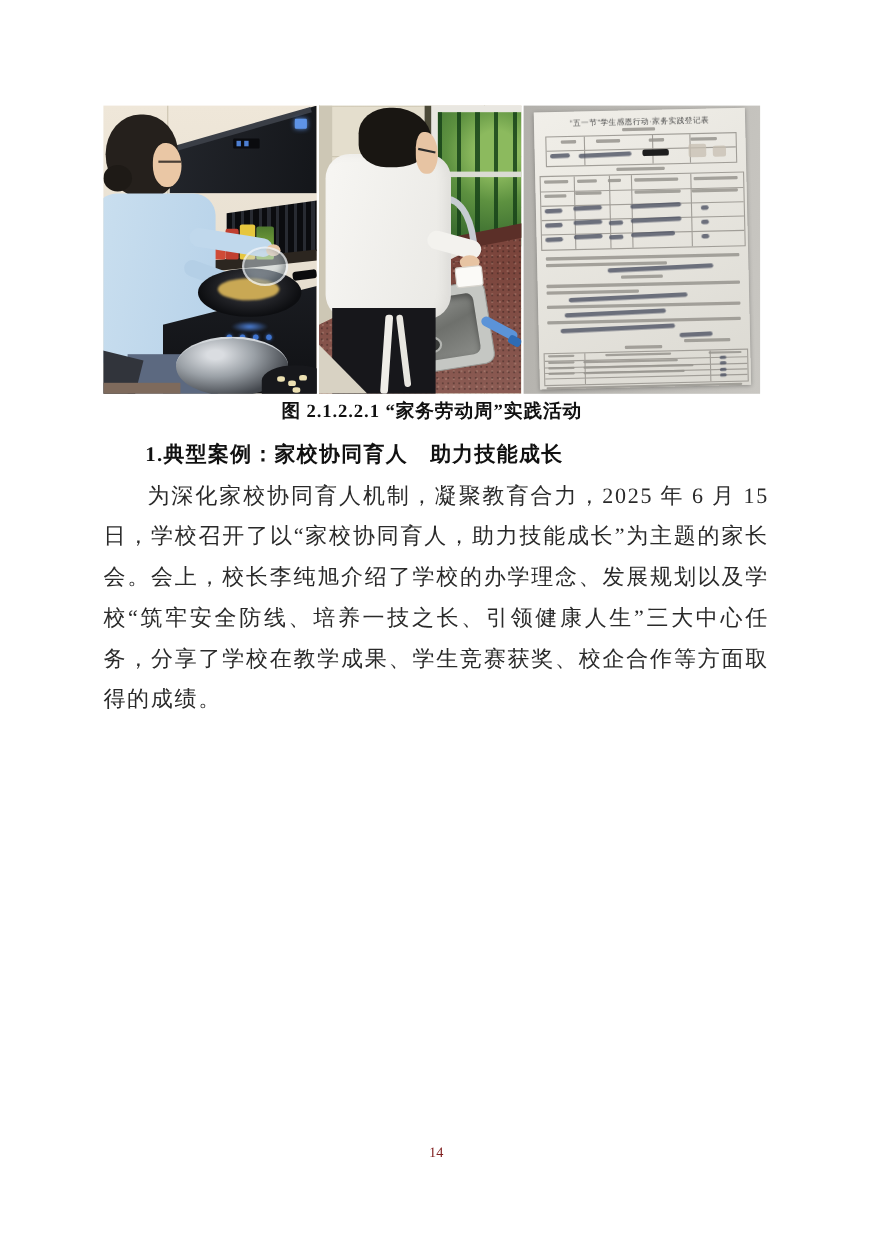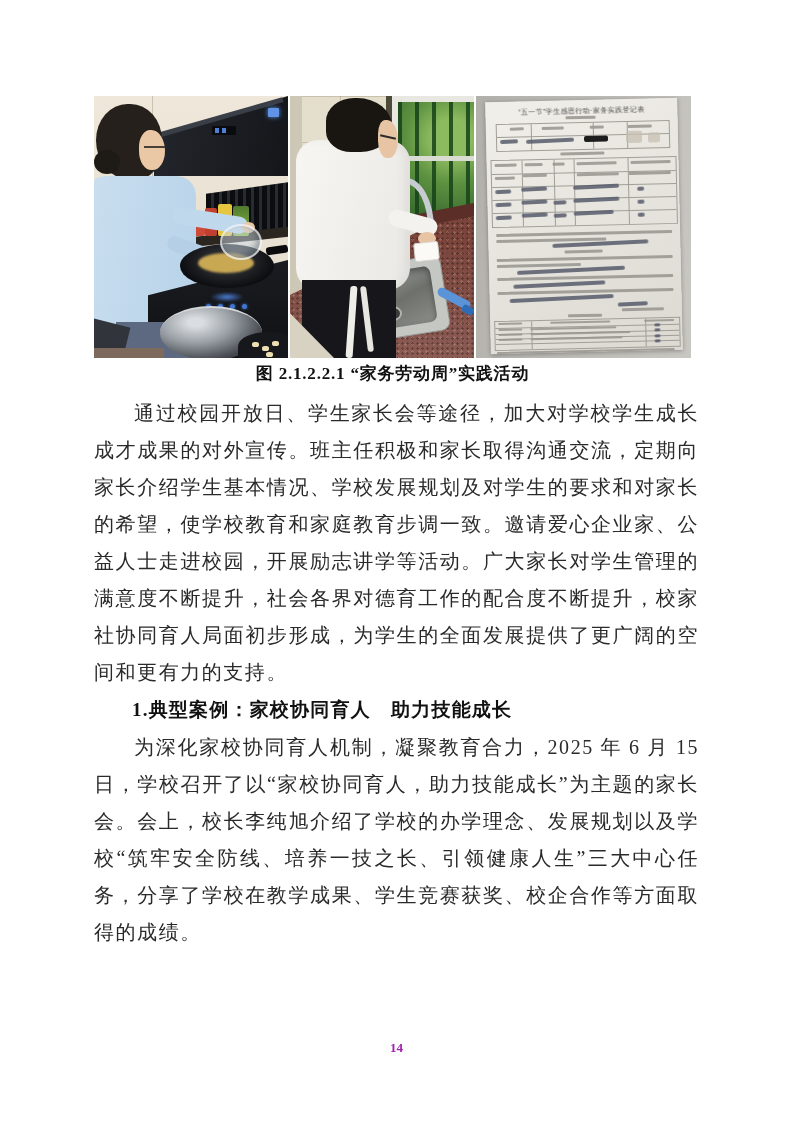--- a/index.html
+++ b/index.html
@@ -121,21 +121,21 @@
   .stamp{background:#c7bfb1;border-radius:2px;opacity:.75;}
 
   
   .caption{left:94px;top:362px;width:597px;text-align:center;font-size:17px;font-weight:700;
            color:#111;letter-spacing:.8px;}
   .textblock{left:94px;top:395px;width:605px;}
   .heading{font-size:19px;font-weight:700;color:#111;line-height:38px;text-indent:2em;
            letter-spacing:1.2px;margin:0;}
   .para{font-size:20px;line-height:37px;letter-spacing:1.55px;text-align:justify;
         text-indent:2em;margin:0;color:#2a2a2a;}
-  .pagenum{left:0;top:1040px;width:793px;text-align:center;font-size:13px;color:#a21caf;font-weight:bold;}
+  .pagenum{left:0;top:1040px;width:793px;text-align:center;font-size:13px;color:#7f1d1d;}
 </style>
 </head>
 <body>
 
 <div class="abs photos">
 
   <div class="photo p1">
     <div class="cabline"></div>
     <div class="hood"></div>
     <div class="hoodedge"></div>
@@ -307,18 +307,17 @@
       <div class="hw" style="left:164px;top:236px;width:6px;height:3px;"></div>
       <div class="hw" style="left:164px;top:241px;width:6px;height:3px;"></div>
       <div class="tl" style="left:6px;top:250px;width:178px;height:2px;"></div>
     </div>
   </div>
 </div>
 
 <div class="abs caption">图 2.1.2.2.1 “家务劳动周”实践活动</div>
 
 <div class="abs textblock">
-  <p class="para">通过校园开放日、学生家长会等途径，加大对学校学生成长成才成果的对外宣传。班主任积极和家长取得沟通交流，定期向家长介绍学生基本情况、学校发展规划及对学生的要求和对家长的希望，使学校教育和家庭教育步调一致。邀请爱心企业家、公益人士走进校园，开展励志讲学等活动。广大家长对学生管理的满意度不断提升，社会各界对德育工作的配合度不断提升，校家社协同育人局面初步形成，为学生的全面发展提供了更广阔的空间和更有力的支持。</p>
   <h3 class="heading">1.典型案例：家校协同育人　助力技能成长</h3>
   <p class="para">为深化家校协同育人机制，凝聚教育合力，2025 年 6 月 15 日，学校召开了以“家校协同育人，助力技能成长”为主题的家长会。会上，校长李纯旭介绍了学校的办学理念、发展规划以及学校“筑牢安全防线、培养一技之长、引领健康人生”三大中心任务，分享了学校在教学成果、学生竞赛获奖、校企合作等方面取得的成绩。</p>
 </div>
 
 <div class="abs pagenum">14</div>
 
 </body></html>

